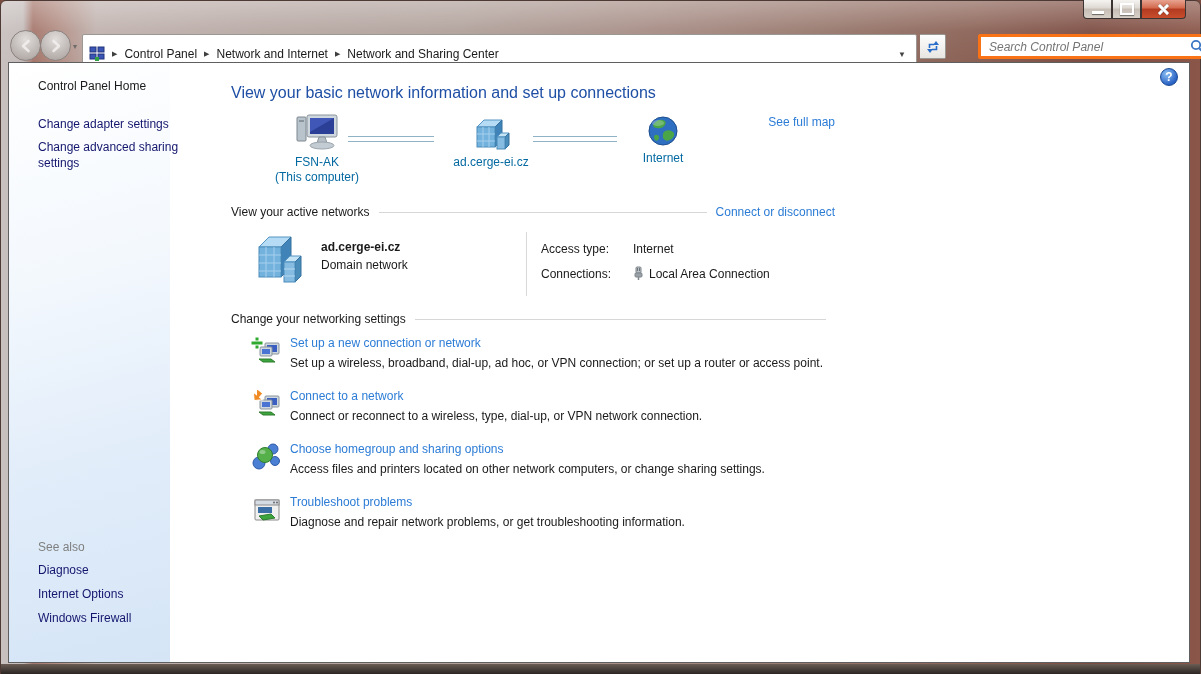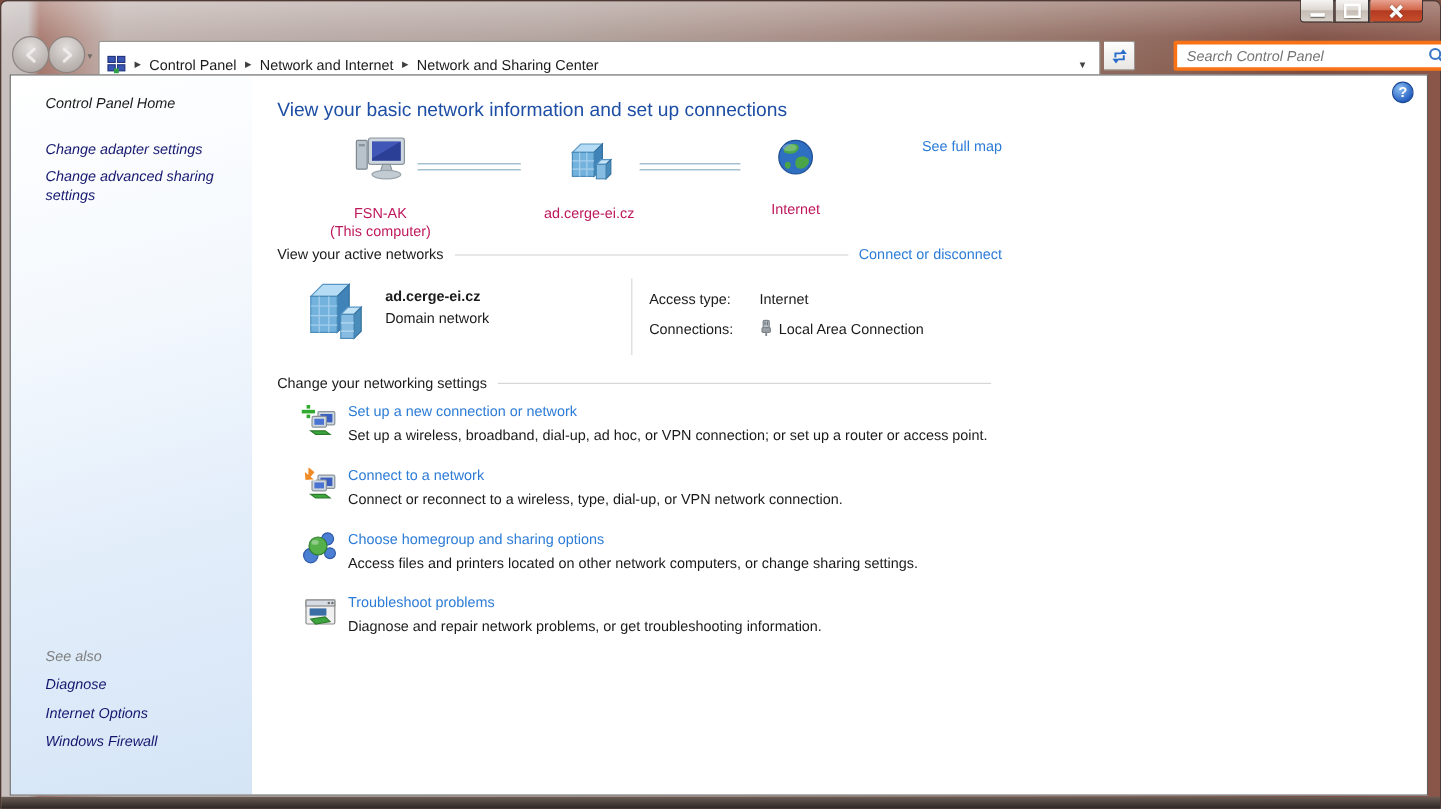--- a/index.html
+++ b/index.html
@@ -76,40 +76,39 @@
     background:#fff;border:1px solid #5f5f5f;box-sizing:border-box;overflow:hidden;
   }
   .helpbtn{
     position:absolute;top:5px;right:11px;width:18px;height:18px;border-radius:50%;
     background:radial-gradient(circle at 35% 30%, #8cc0f4, #2a63c4 70%, #1b4d9e);
     border:1px solid #1a4a97;box-sizing:border-box;color:#fff;font-weight:bold;font-size:12px;
     display:flex;align-items:center;justify-content:center;z-index:5;
   }
   
   .sidebar{
-    position:absolute;left:0;top:0;width:201px;height:100%;
+    position:absolute;left:0;top:0;width:161px;height:100%;
     background:linear-gradient(165deg,#ffffff 0%,#f3f8fd 35%,#e2edfa 65%,#d5e5f6 100%);
-    font-style:italic;
   }
   .sb-home{position:absolute;left:29px;top:16px;color:#1a1a1a;}
   .sb-links{position:absolute;left:29px;top:53px;width:150px;}
   .sb-link{color:#14166e;margin-bottom:7px;line-height:16px;cursor:pointer;}
   .sb-seealso{position:absolute;left:29px;bottom:28px;width:150px;}
   .sb-seealso-label{color:#7f7f7f;margin-bottom:8px;}
   .sb-seealso .sb-link{margin-bottom:8px;}
   
   .main{position:absolute;left:201px;top:0;right:0;bottom:0;background:#fff;}
   .main-inner{position:relative;width:604px;margin-left:21px;}
   h1.pagetitle{
     font-size:16px;font-weight:normal;color:#1e4fa5;margin:20px 0 4px 0;line-height:20px;
   }
   
   .netmap{position:relative;height:82px;margin-top:4px;}
   .mapnode{position:absolute;text-align:center;width:110px;}
-  .mapnode .nlabel{margin-top:20px;line-height:15px;color:#be185d;}
+  .mapnode .nlabel{margin-top:4px;line-height:15px;color:#0369a1;}
   .node-computer{left:31px;top:6px;}
   .node-domain{left:205px;top:10px;}
   .node-internet{left:377px;top:8px;}
   .maplink-line{position:absolute;height:4px;border-top:1px solid #8fb2c6;border-bottom:1px solid #8fb2c6;top:29px;}
   .line1{left:117px;width:86px;}
   .line2{left:302px;width:84px;}
   .seefullmap{position:absolute;right:0;top:8px;}
   a.blue{color:#2c7cd6;text-decoration:none;cursor:pointer;}
   
   .sect{display:flex;align-items:center;margin-top:16px;}

